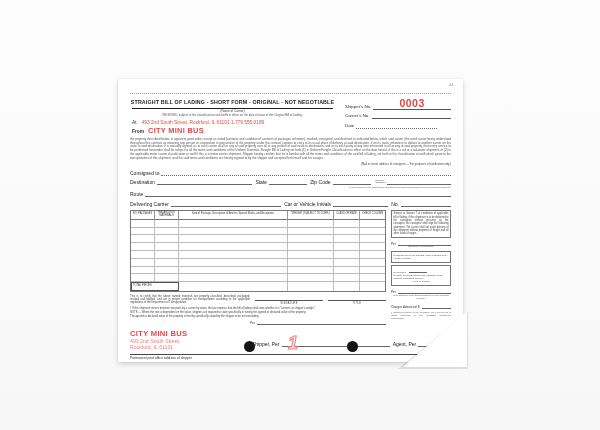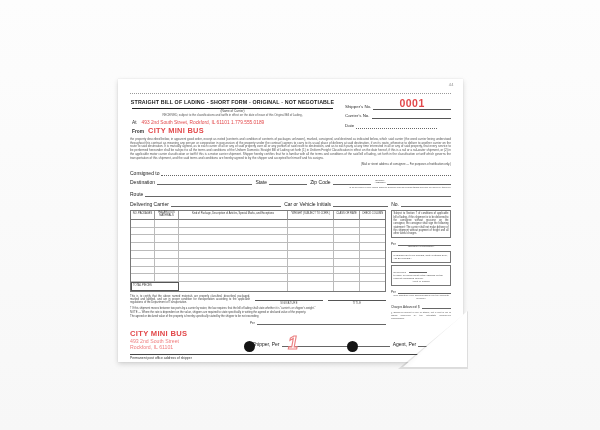--- a/index.html
+++ b/index.html
@@ -117,21 +117,21 @@
           <span class="red">493 2nd South Street, Rockford, IL 61101   1.779.555.0189</span>
         </div>
         <div class="from-row">
           <span class="from-label">From</span>
           <span class="from-value">CITY MINI BUS</span>
         </div>
       </div>
       <div class="hright">
         <div class="num-row">
           <span class="num-label">Shipper's No.</span>
-          <span class="wline"><span class="red-num">0001</span></span>
+          <span class="wline"><span class="red-num">0003</span></span>
         </div>
         <div class="num-row carrier-no-row">
           <span class="num-label">Carrier's No.</span>
           <span class="wline"></span>
         </div>
         <div class="num-row date-row">
           <span class="num-label">Date</span>
           <span class="wline-dot"></span>
         </div>
       </div>

